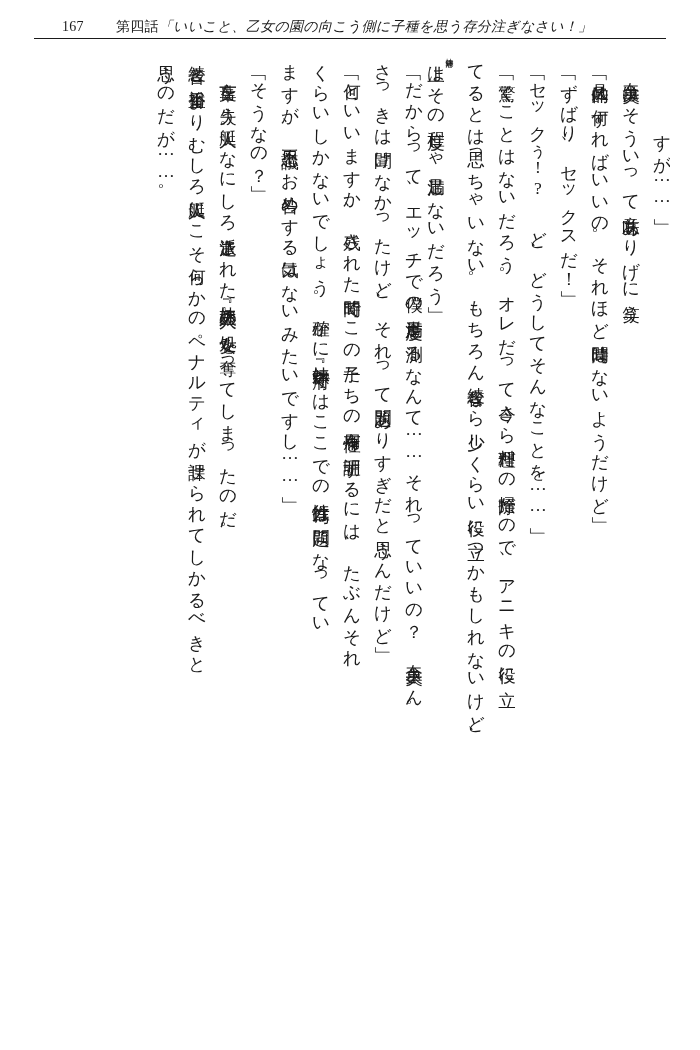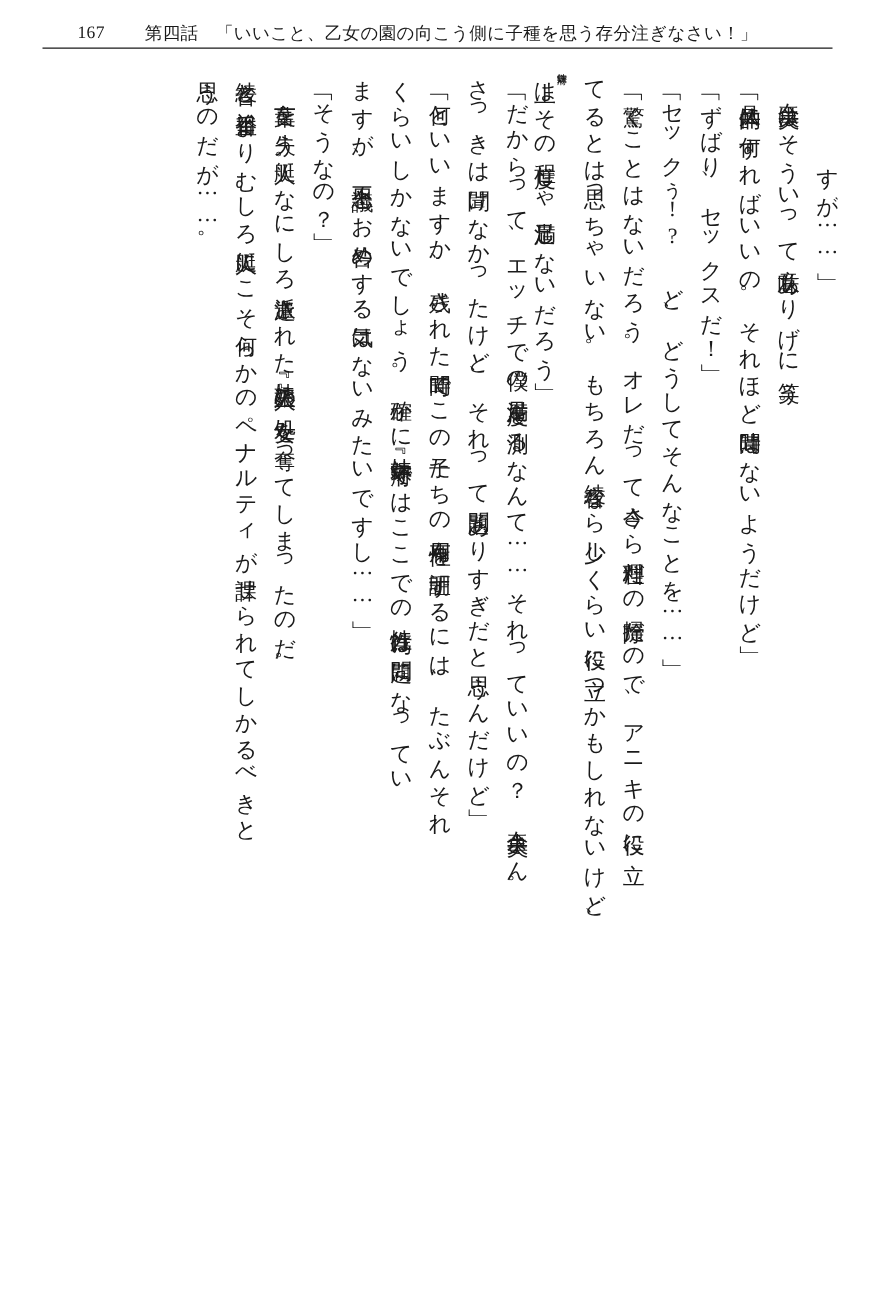--- a/index.html
+++ b/index.html
@@ -37,22 +37,22 @@
   .header .page-number {
     margin-left: 62px;
     font-family: "Liberation Serif", serif;
     font-size: 14px;
   }
   .header .chapter {
     margin-left: 32px;
     font-size: 14px;
   }
   .header .subtitle {
-    margin-left: 14px;
     font-size: 14px;
+    font-style: italic;
   }
   .header-rule {
     position: absolute;
     top: 38px;
     left: 34px;
     width: 632px;
     height: 1px;
     background: #1a1a1a;
   }
   

